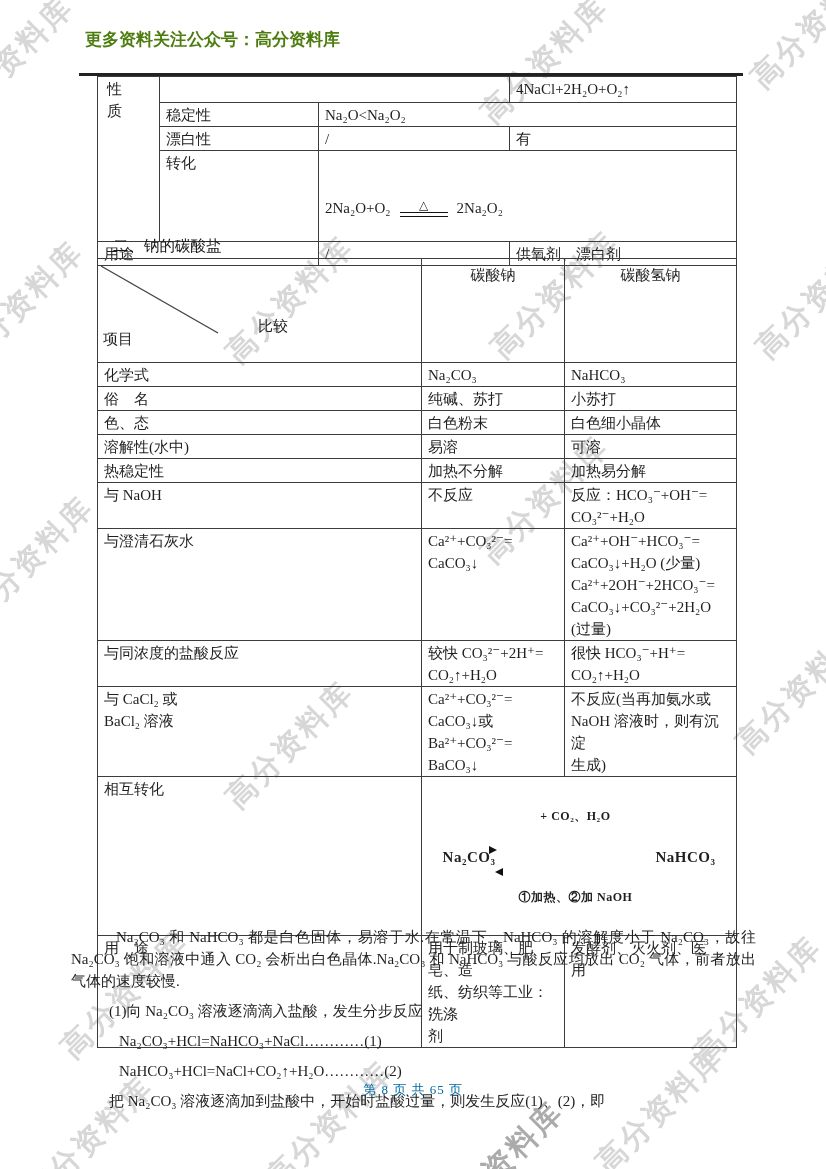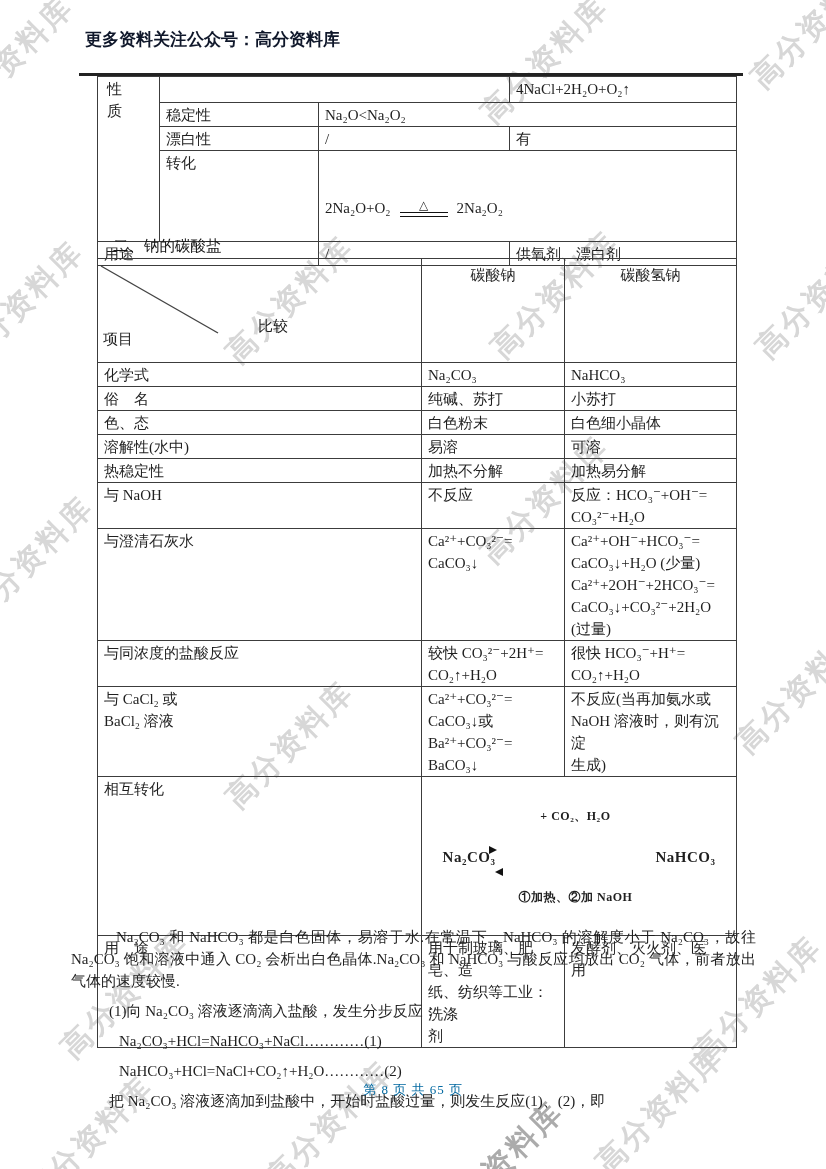--- a/index.html
+++ b/index.html
@@ -18,21 +18,21 @@
     color:#d7d7d7;
     transform:translate(-50%,-50%) rotate(-45deg);
   }
   .wm-dark { color:#ababab; }
   .content { position:absolute; inset:0; z-index:1; }
 
   
   .doc-header {
     position:absolute; left:85px; top:28px;
     font-family:"Liberation Sans","DejaVu Sans",sans-serif;
-    font-weight:bold; font-size:17px; color:#0f172a;
+    font-weight:bold; font-size:17px; color:#4d7c0f;
   }
   .thick-rule { position:absolute; left:79px; top:73px; width:664px; height:3px; background:#222; }
 
   
   table { border-collapse:collapse; table-layout:fixed; }
   td {
     border:1px solid #3c3c3c;
     vertical-align:top; padding:1px 6px 0 6px;
     font-size:15px; line-height:22px;
     white-space:pre-line; overflow:hidden;

